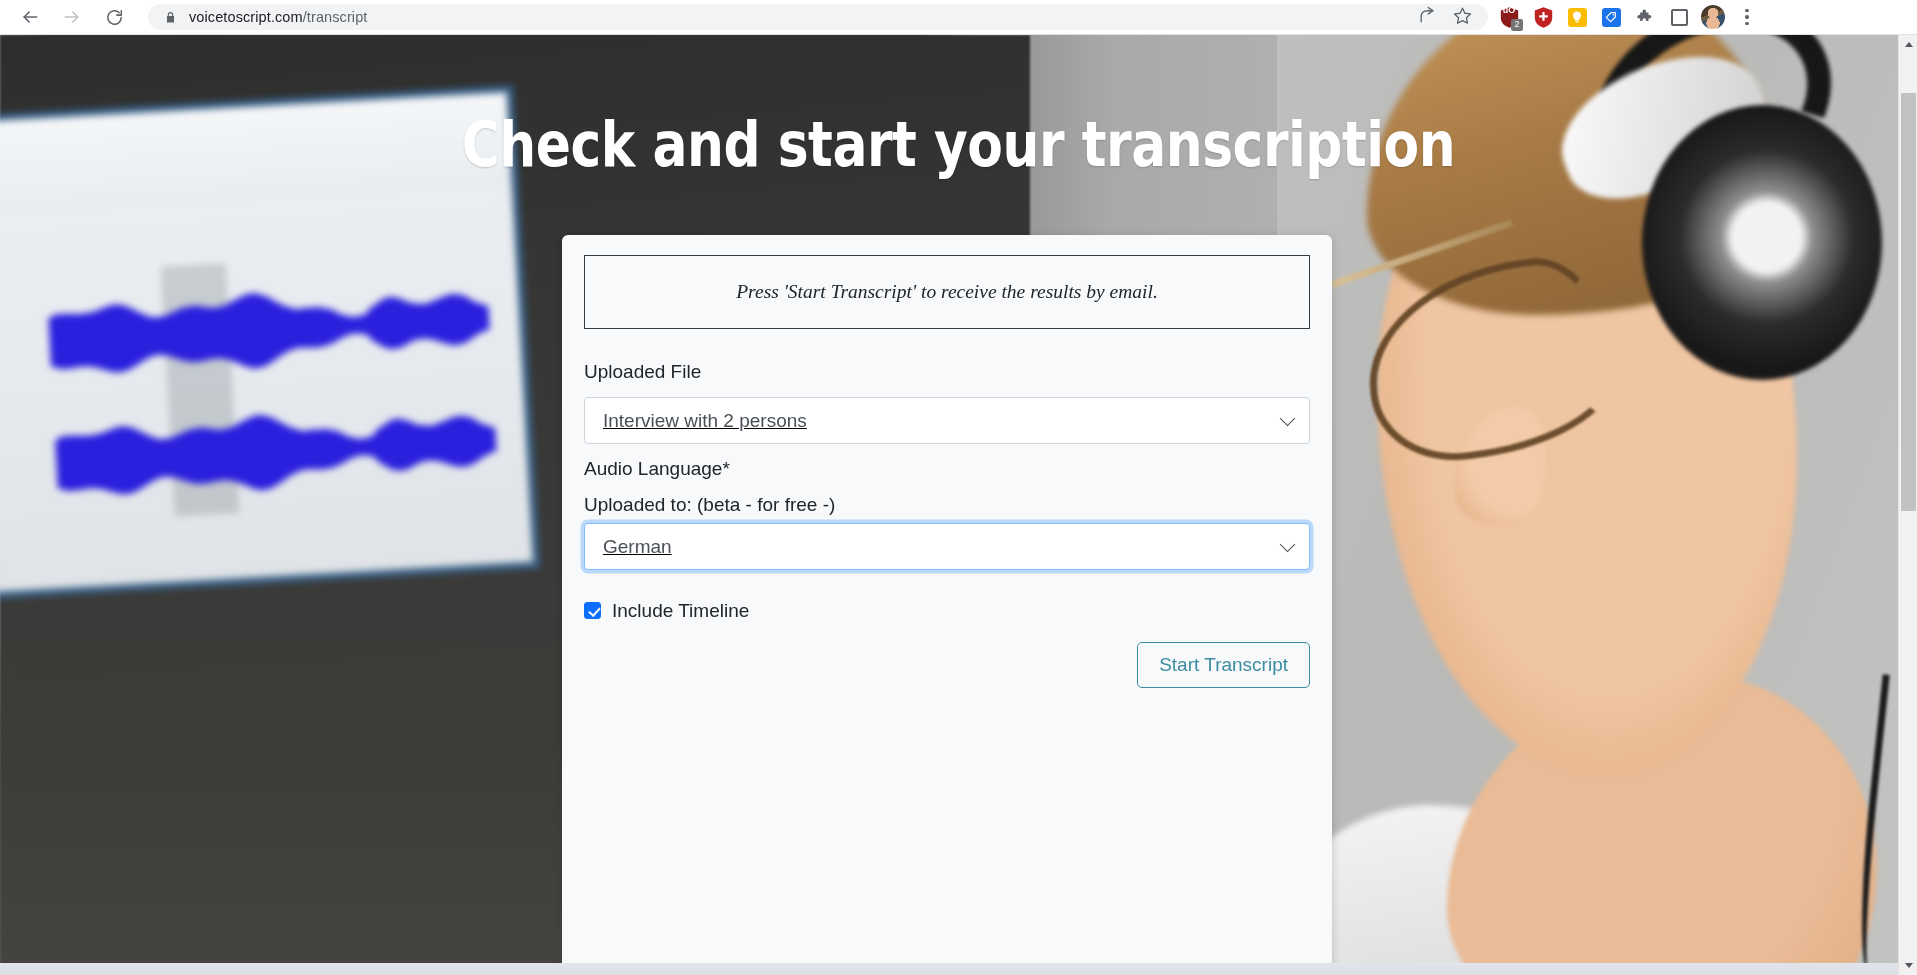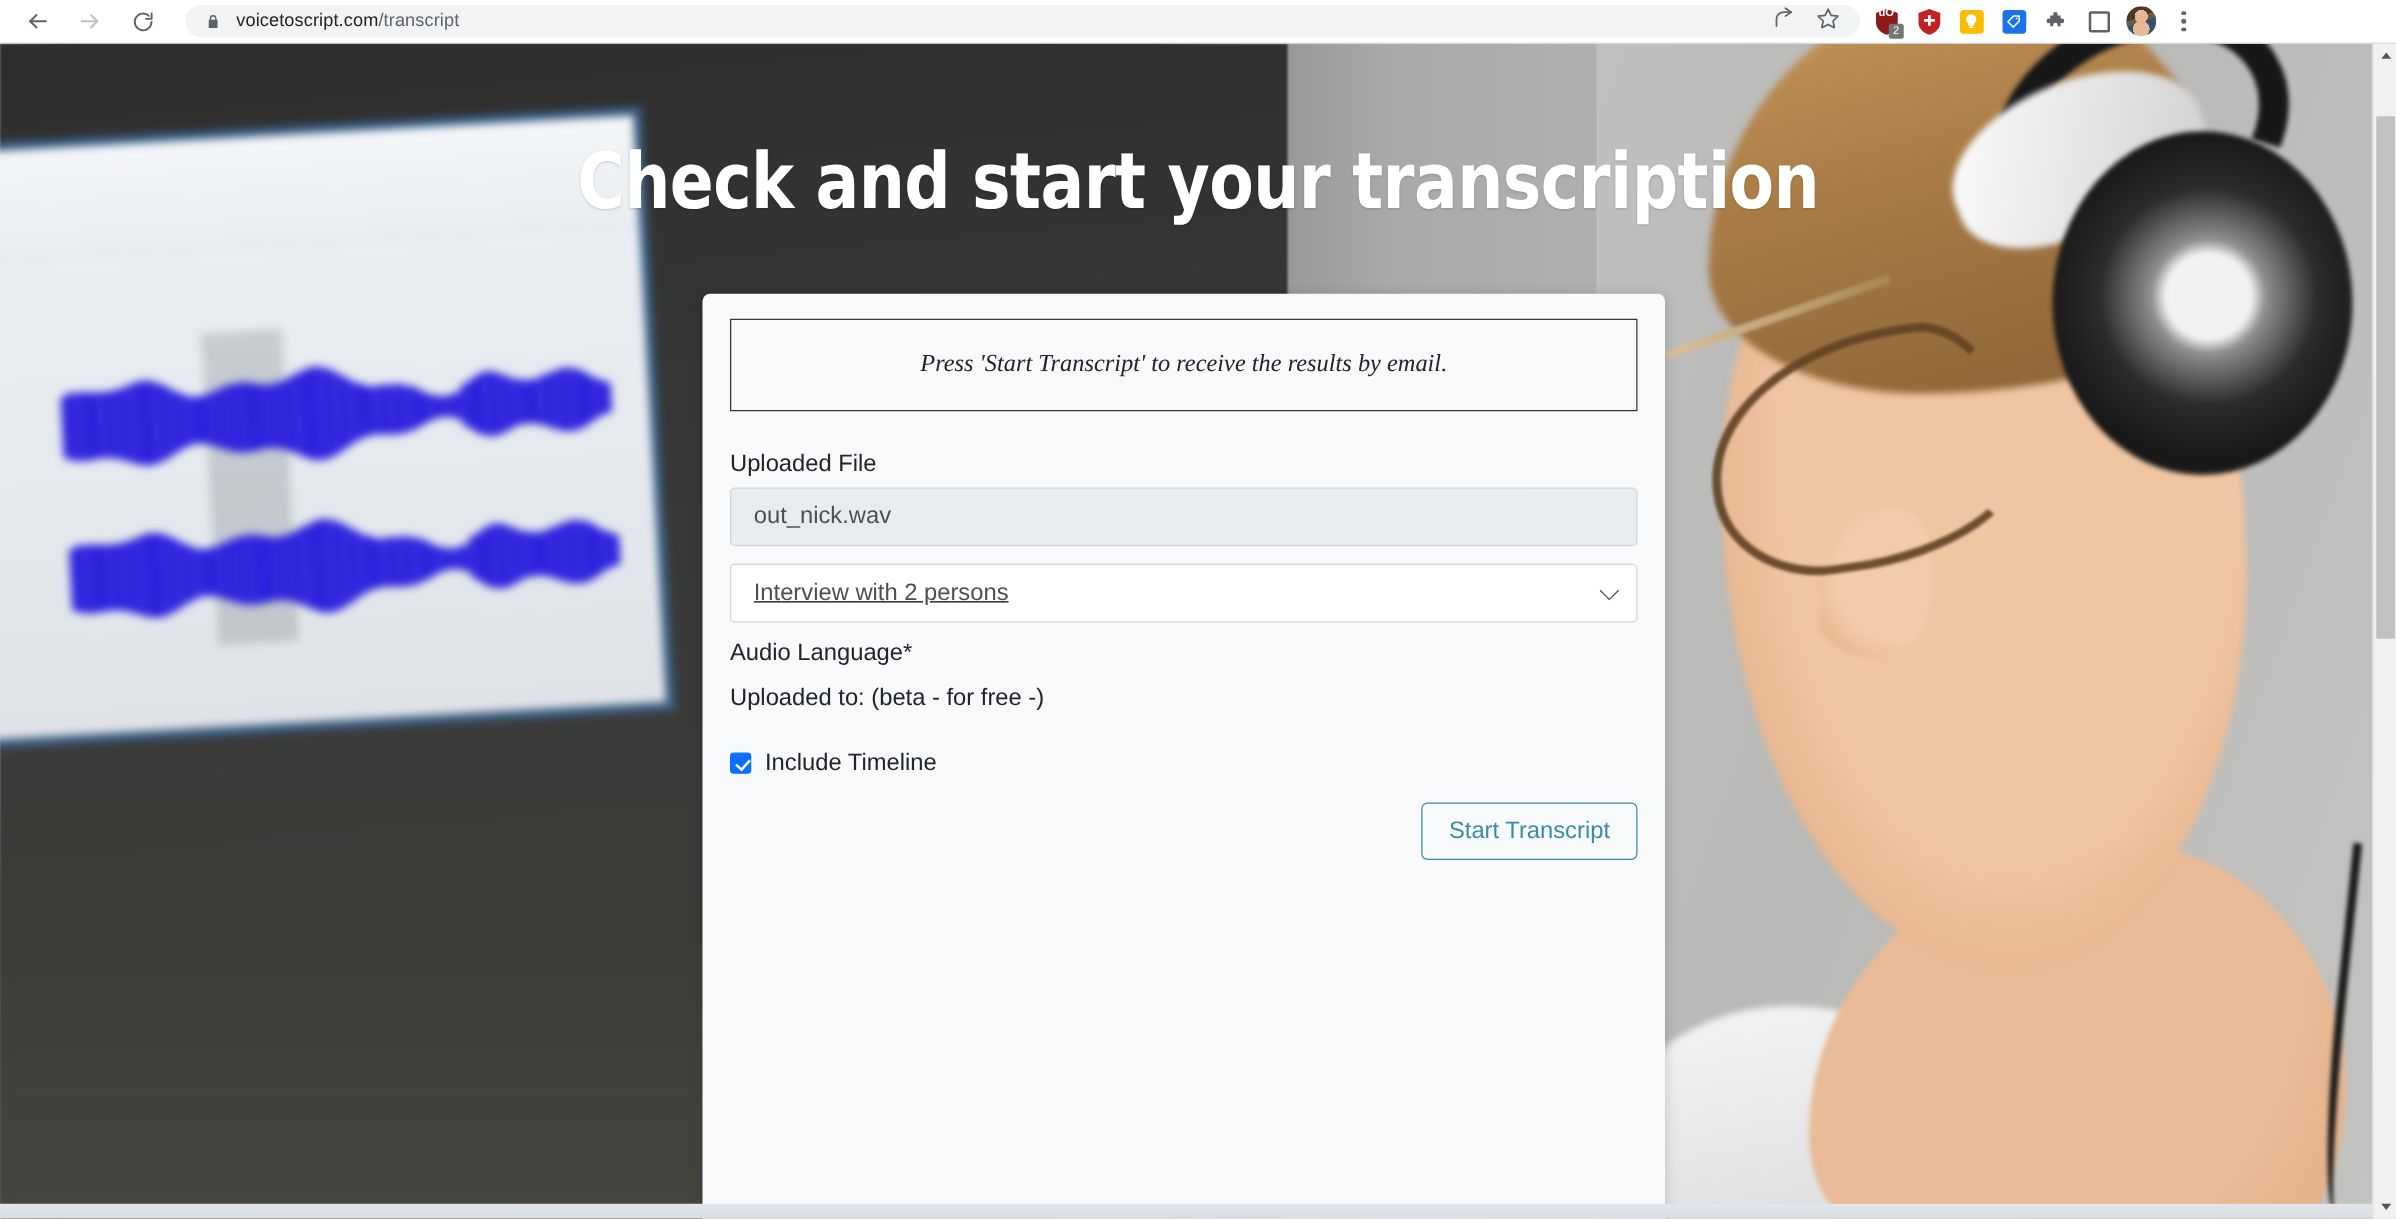--- a/index.html
+++ b/index.html
@@ -812,38 +812,43 @@
   <h1 class="hero-title">Check and start your transcription</h1>
 
   <div class="card">
 
     <div class="alert">
       <p>Press 'Start Transcript' to receive the results by email.</p>
     </div>
 
     <div class="form-group">
       <label class="form-label">Uploaded File</label>
-      <input class="form-control disabled" type="text" readonly="" value="out_nick.wav" style="">
     </div>
 
     <div class="form-group">
       <div class="select-wrap">
         <select class="form-control">
           <option>Interview with 2 persons</option>
         </select>
         <span class="chev"></span>
       </div>
     </div>
 
     <div class="form-group">
       <label class="form-label">Audio Language*</label>
     </div>
 
     <div class="form-group">
       <label class="form-label">Uploaded to: (beta - for free -)</label>
+      <div class="select-wrap focused">
+        <select class="form-control">
+          <option>German</option>
+        </select>
+        <span class="chev"></span>
+      </div>
     </div>
 
     <div class="check-row">
       <span class="cbx"></span>
       <span class="check-label">Include Timeline</span>
     </div>
 
     <div class="btn-row">
       <button class="btn-outline">Start Transcript</button>
     </div>

